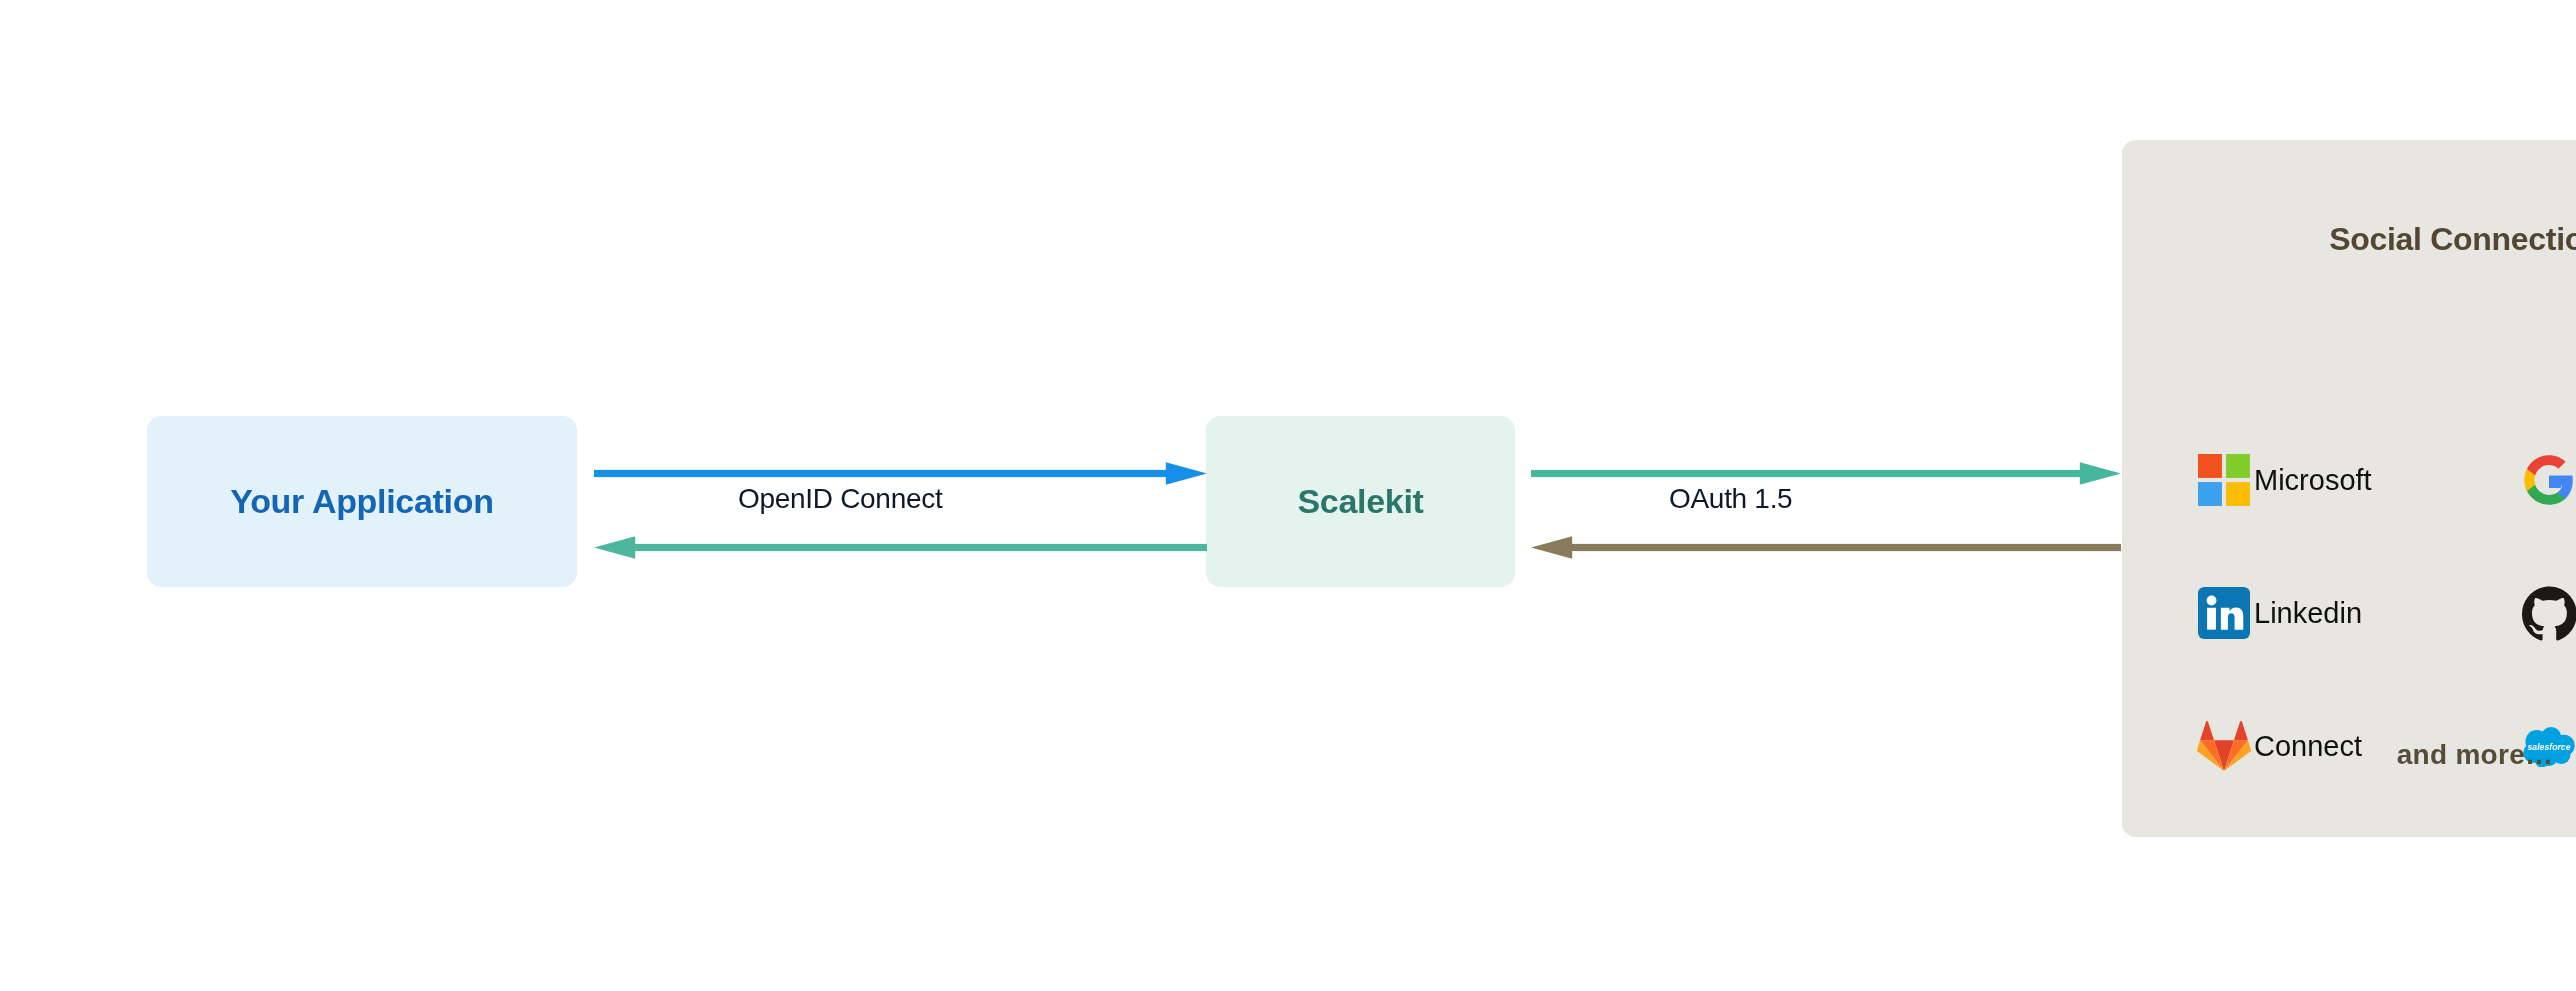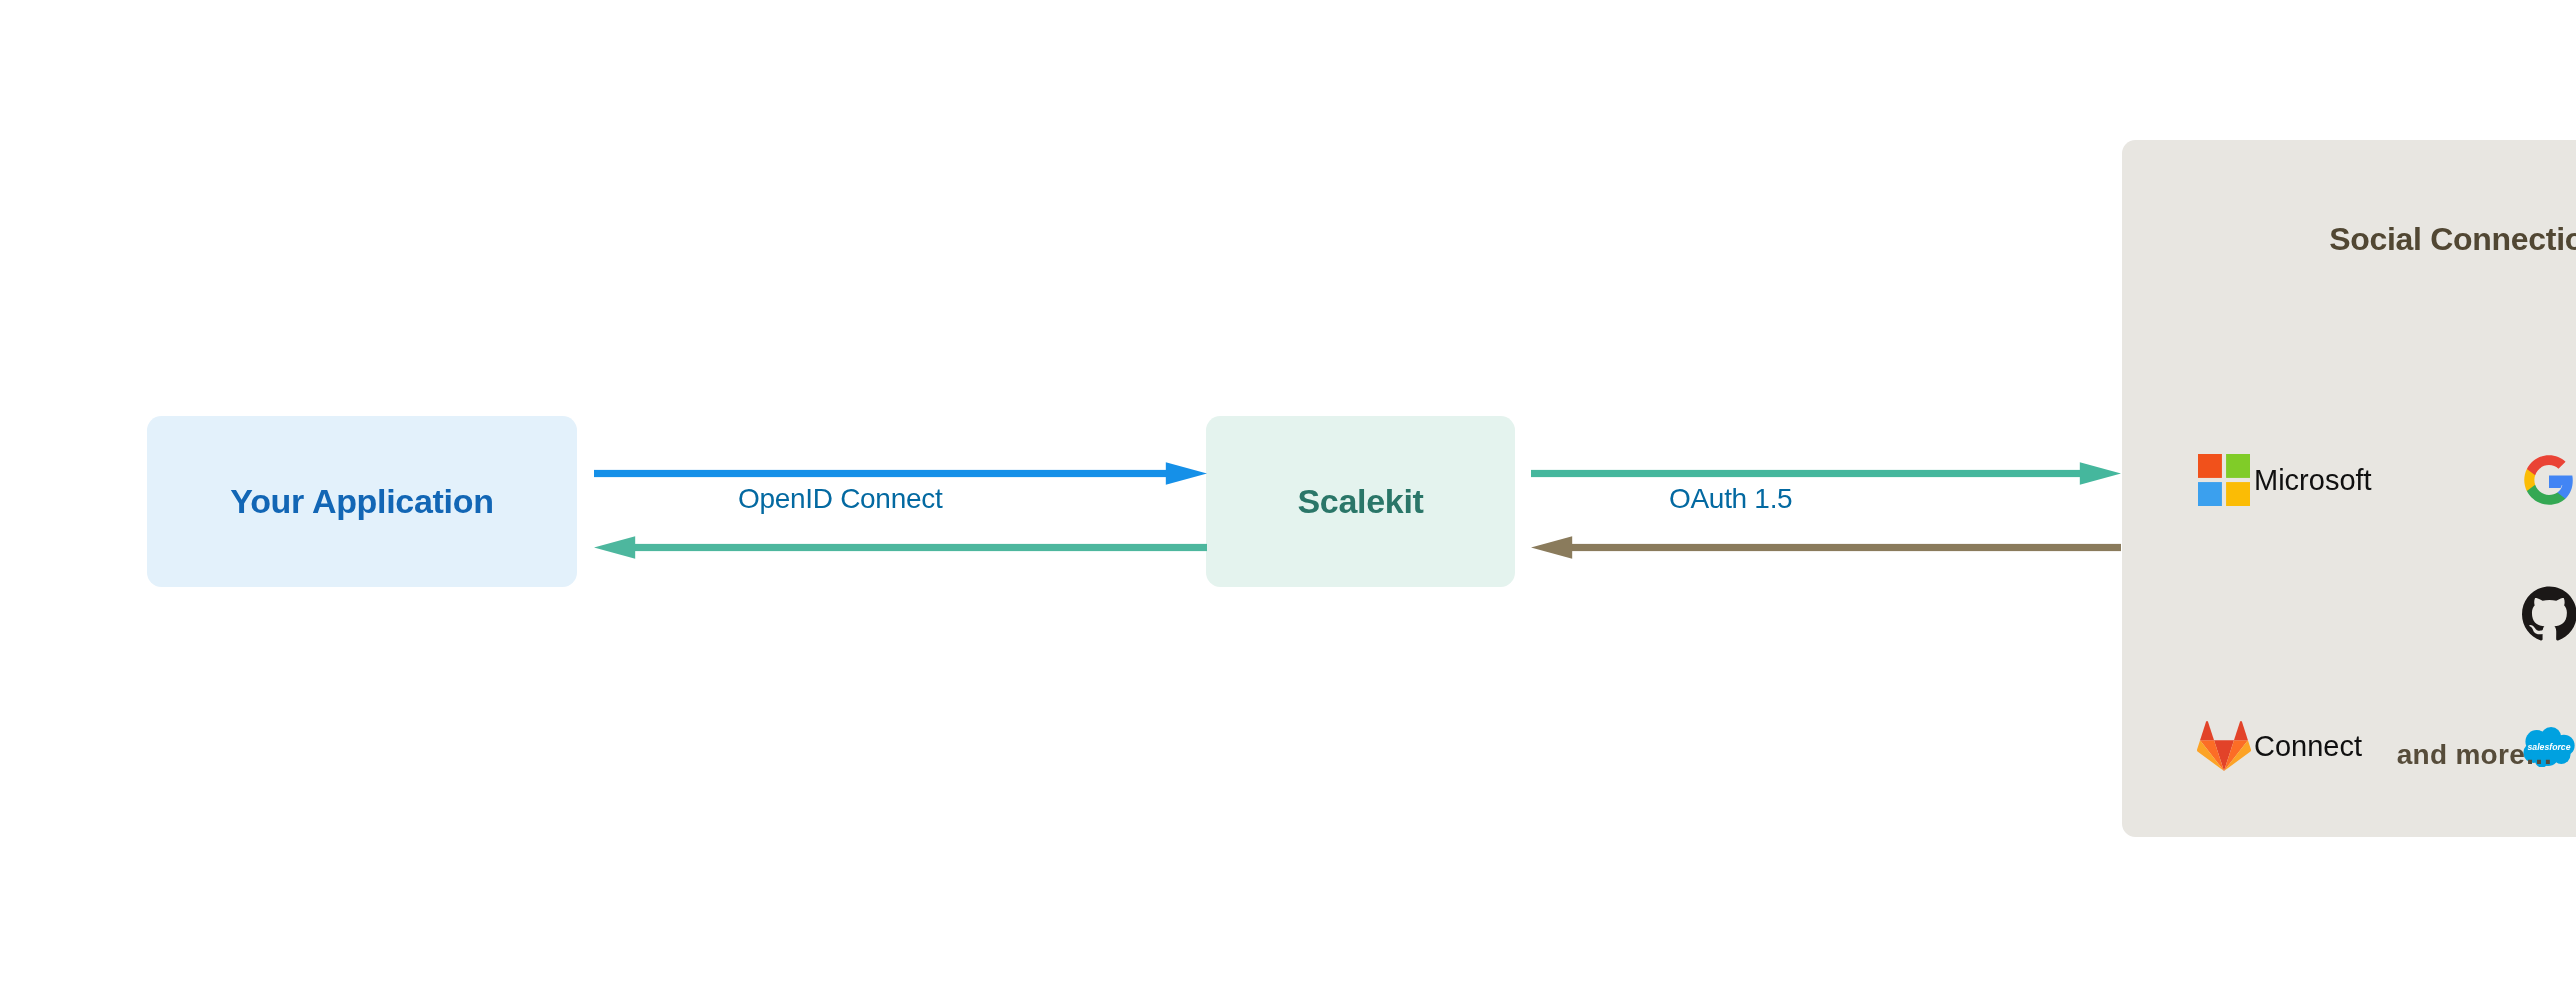--- a/index.html
+++ b/index.html
@@ -130,21 +130,21 @@
   
   .arrow {
     position: absolute;
     height: 23px;
   }
   .arrow svg { display: block; }
 
   .arrow-label {
     position: absolute;
     font-size: 28px;
-    color: #0369a1;
+    color: #0f172a;
     white-space: nowrap;
     letter-spacing: -0.3px;
   }
 
   #arrow-oidc-request  { left: 594px; top: 462px; width: 613px; }
   #arrow-oidc-response { left: 594px; top: 536px; width: 613px; }
   #label-oidc { left: 738px; top: 483px; }
 
   #arrow-oauth-request  { left: 1531px; top: 462px; width: 590px; }
   #arrow-oauth-response { left: 1531px; top: 536px; width: 590px; }
@@ -219,20 +219,31 @@
             <path fill="#4285F4" d="M45.12 24.5c0-1.56-.14-3.06-.4-4.5H24v8.51h11.84c-.51 2.75-2.06 5.08-4.39 6.64v5.52h7.11c4.16-3.83 6.56-9.47 6.56-16.17z"></path>
             <path fill="#34A853" d="M24 46c5.94 0 10.92-1.97 14.56-5.33l-7.11-5.52c-1.97 1.32-4.49 2.1-7.45 2.1-5.73 0-10.58-3.87-12.31-9.07H4.34v5.7C7.96 41.07 15.4 46 24 46z"></path>
             <path fill="#FBBC05" d="M11.69 28.18C11.25 26.86 11 25.45 11 24s.25-2.86.69-4.18v-5.7H4.34C2.85 17.09 2 20.45 2 24s.85 6.91 2.34 9.88l7.35-5.7z"></path>
             <path fill="#EA4335" d="M24 10.75c3.23 0 6.13 1.11 8.41 3.29l6.31-6.31C34.91 4.18 29.93 2 24 2 15.4 2 7.96 6.93 4.34 14.12l7.35 5.7c1.73-5.2 6.58-9.07 12.31-9.07z"></path>
             <path fill="#4285F4" d="M24 22v6h11.5c-.2 1.1-.6 2.1-1.2 3H24v-9z"></path>
           </svg>
         </span>
 
       </div>
 
+      <div class="social-item col-0 row-1">
+        <span class="logo-wrap">
+          <svg width="52" height="52" viewBox="0 0 100 100" xmlns="http://www.w3.org/2000/svg">
+            <rect x="0" y="0" width="100" height="100" rx="12" fill="#0A77B4"></rect>
+            <circle cx="26" cy="26" r="9.5" fill="#ffffff"></circle>
+            <rect x="17.5" y="40" width="17" height="42" fill="#ffffff"></rect>
+            <path fill="#ffffff" d="M44 40h16.5v6.2c2.4-4 6.6-7 12.1-7 10 0 14.4 6.1 14.4 16.4V82H70.3V58.8c0-4.9-1.8-8.1-6-8.1-4.4 0-6.8 3-6.8 8.1V82H44V40z"></path>
+          </svg>
+        </span>
+        <span class="social-label">Linkedin</span>
+      </div>
 
       <div class="social-item col-1 row-1">
         <span class="logo-wrap">
           <svg width="55" height="55" viewBox="0 0 98 96" xmlns="http://www.w3.org/2000/svg">
             <path fill="#1B1817" fill-rule="evenodd" clip-rule="evenodd" d="M48.854 0C21.839 0 0 22 0 49.217c0 21.756 13.993 40.172 33.405 46.69 2.427.49 3.316-1.059 3.316-2.362 0-1.141-.08-5.052-.08-9.127-13.59 2.934-16.42-5.867-16.42-5.867-2.184-5.704-5.42-7.17-5.42-7.17-4.448-3.015.324-3.015.324-3.015 4.934.326 7.523 5.052 7.523 5.052 4.367 7.496 11.404 5.378 14.235 4.074.404-3.178 1.699-5.378 3.074-6.6-10.839-1.141-22.243-5.378-22.243-24.283 0-5.378 1.94-9.778 5.014-13.2-.485-1.222-2.184-6.275.486-13.038 0 0 4.125-1.304 13.426 5.052a46.97 46.97 0 0 1 12.214-1.63c4.125 0 8.33.571 12.213 1.63 9.302-6.356 13.427-5.052 13.427-5.052 2.67 6.763.97 11.816.485 13.038 3.155 3.422 5.015 7.822 5.015 13.2 0 18.905-11.404 23.06-22.324 24.283 1.78 1.548 3.316 4.481 3.316 9.126 0 6.6-.08 11.897-.08 13.526 0 1.304.89 2.853 3.316 2.364 19.412-6.52 33.405-24.935 33.405-46.691C97.707 22 75.788 0 48.854 0z"></path>
           </svg>
         </span>
 
       </div>
 

